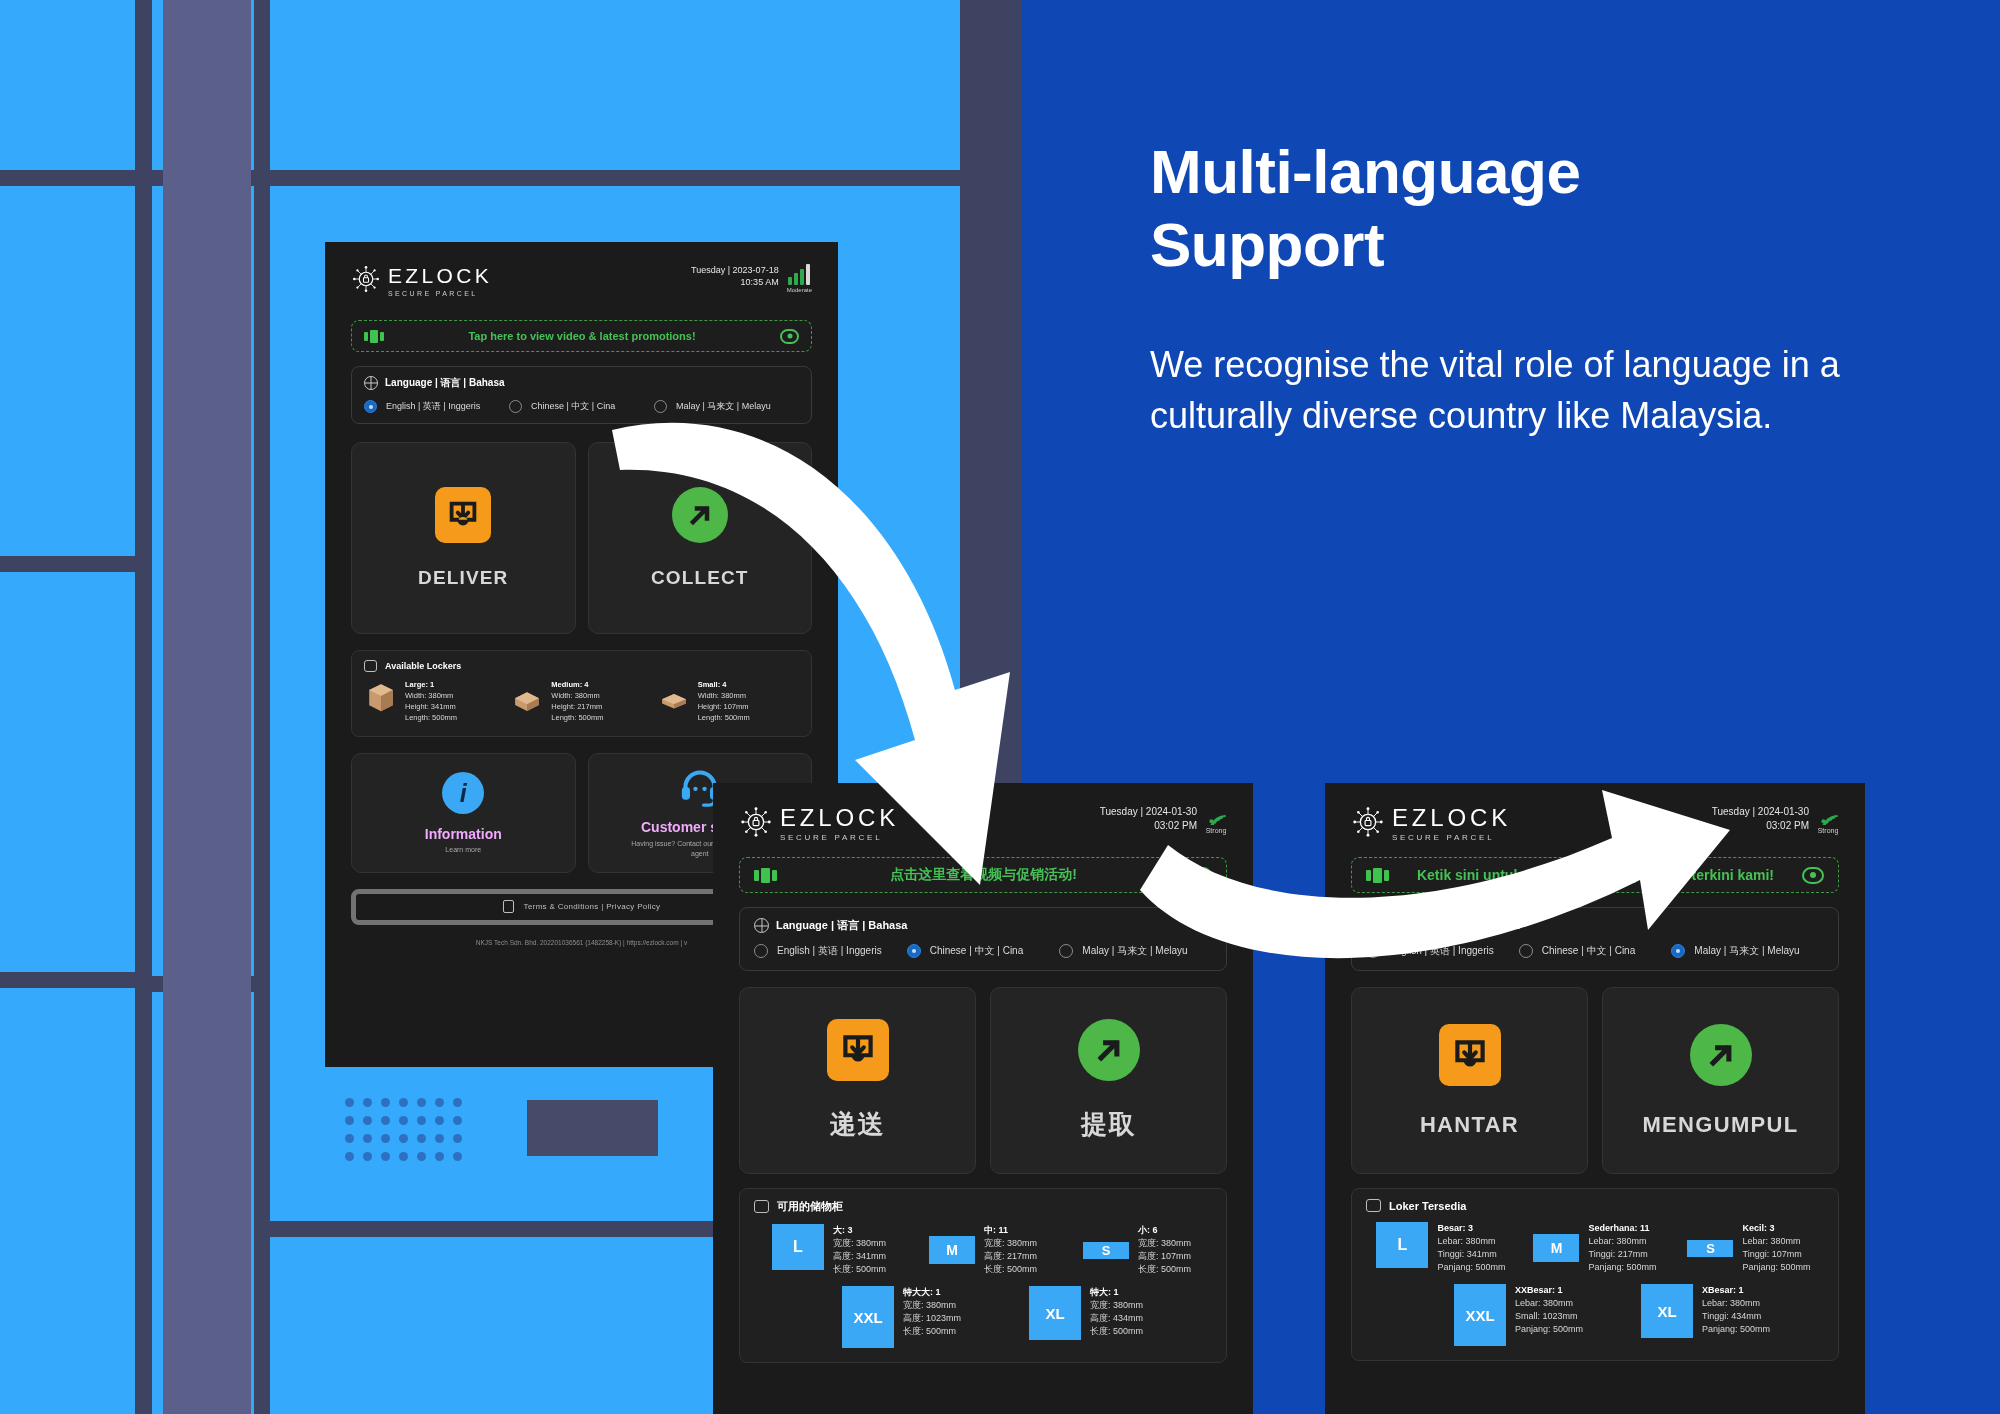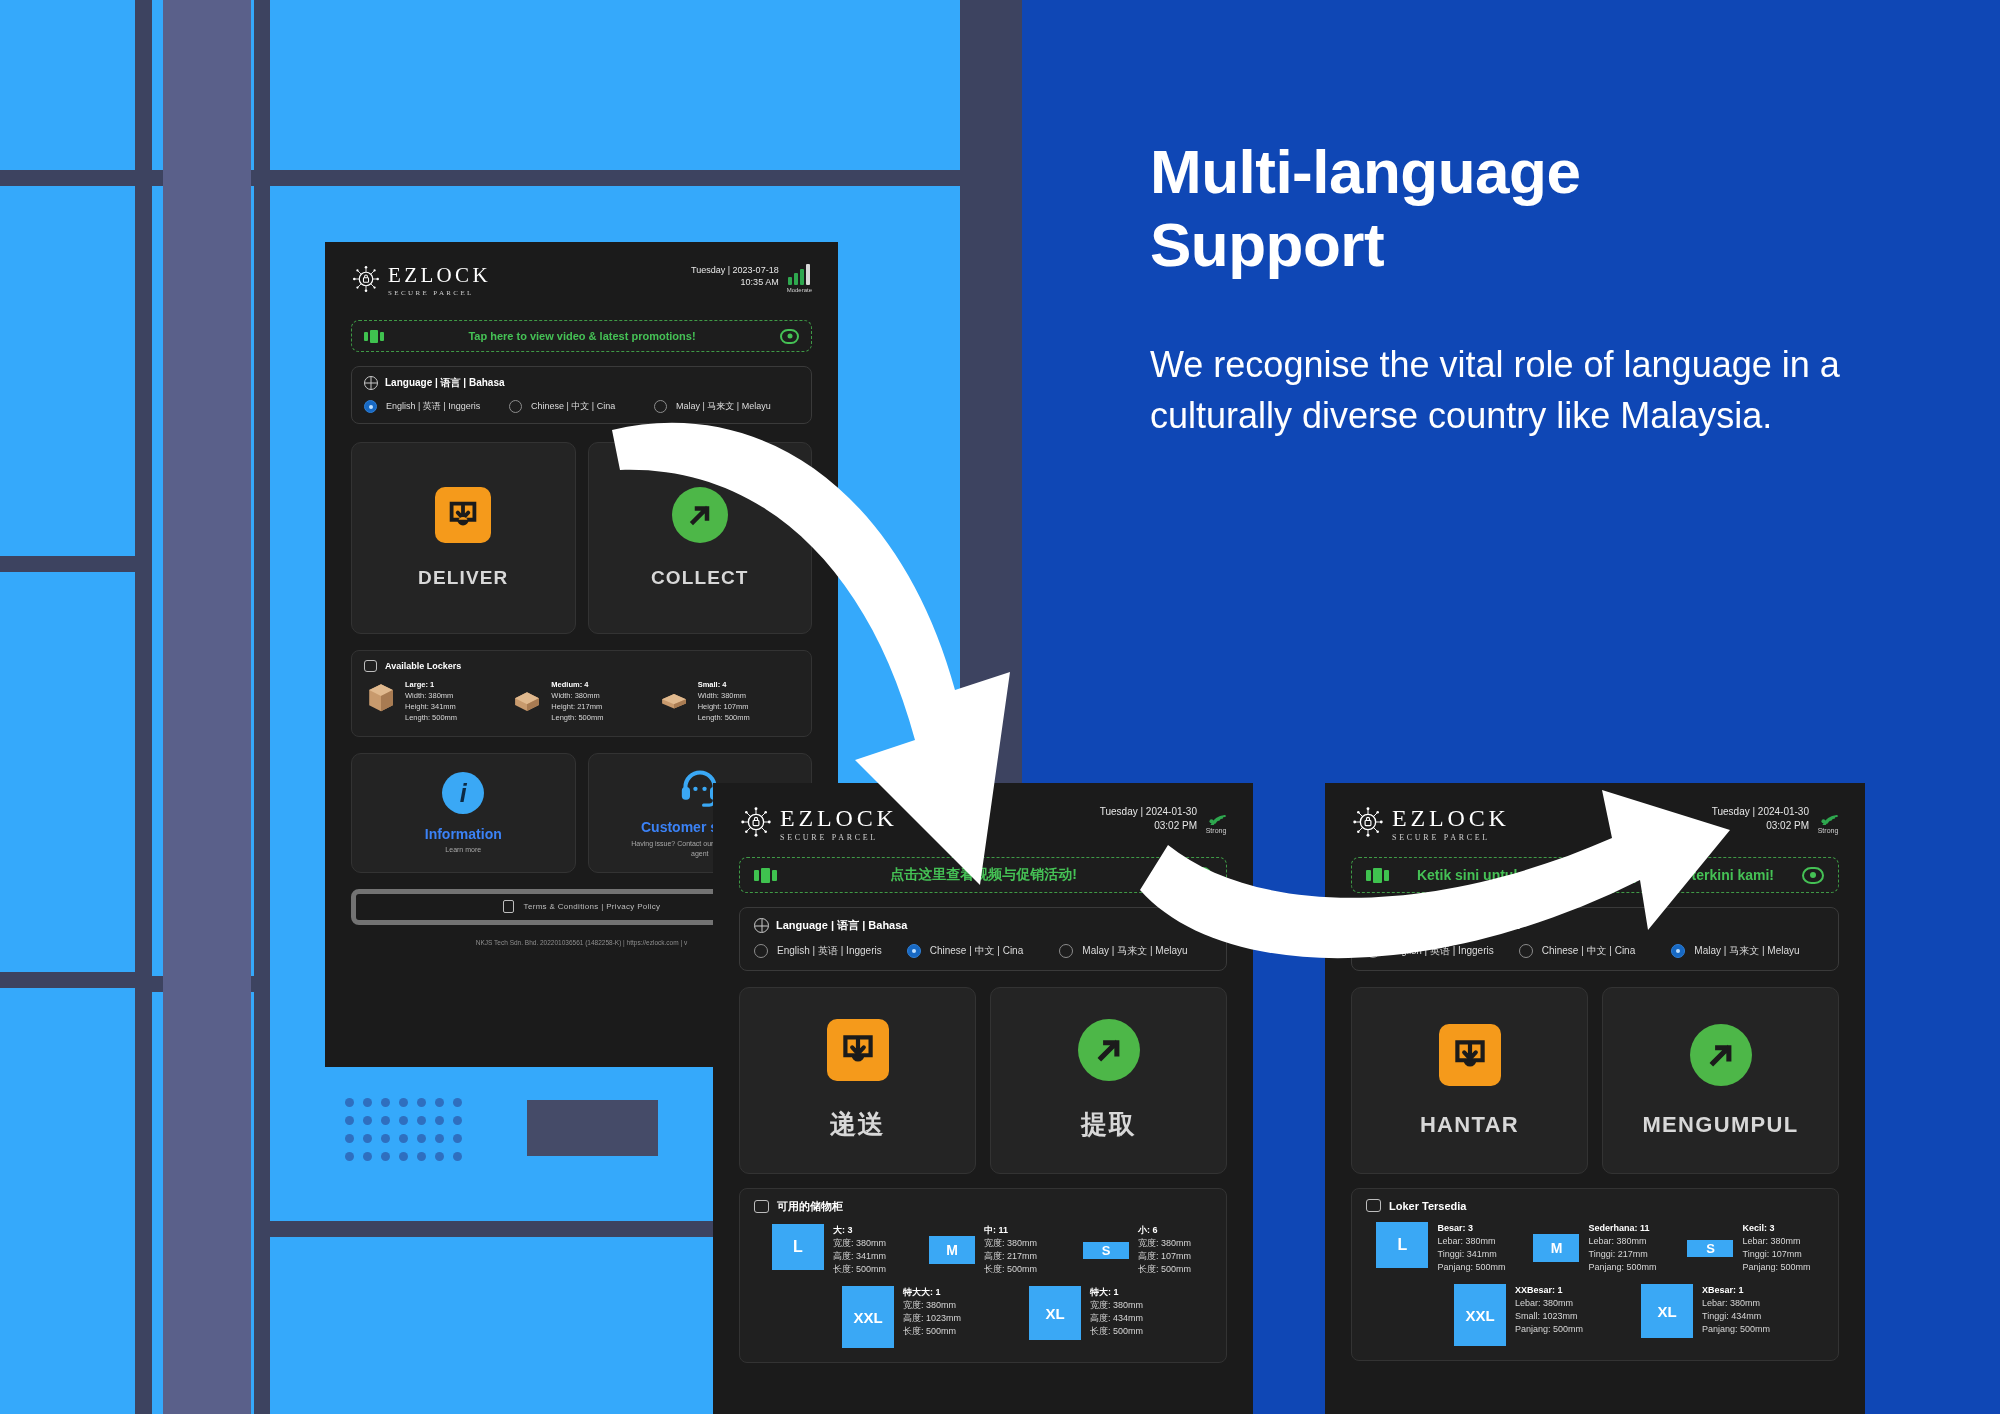--- a/index.html
+++ b/index.html
@@ -17,21 +17,21 @@
 
   .dotgrid{position:absolute;}
   .dotgrid i{position:absolute;width:9px;height:9px;border-radius:50%;background:#2f6fbf;display:block;}
   #deco-rect{position:absolute;background:#454b68;}
 
   
   .kiosk{position:absolute;background:#1b1b1b;overflow:hidden;}
   .k-head{display:flex;align-items:flex-start;justify-content:space-between;}
   .logo{display:flex;align-items:center;gap:7px;}
   .logo-mark{position:relative;flex:none;}
-  .logo-txt{display:flex;flex-direction:column;line-height:1;font-family:Liberation Serif, serif;}
+  .logo-txt{display:flex;flex-direction:column;line-height:1;}
   .logo-name{color:#ffffff;letter-spacing:.16em;font-weight:400;}
   .logo-sub{color:#cfcfcf;letter-spacing:.34em;}
   .k-meta{text-align:right;display:flex;align-items:flex-start;gap:8px;}
   .k-dt{color:#e6e6e6;line-height:1.35;white-space:nowrap;}
   .sig{display:flex;flex-direction:column;align-items:center;gap:2px;}
   .sigbars{display:flex;align-items:flex-end;gap:2px;}
   .sigbars span{display:block;background:#2fa84f;border-radius:1px;}
   .sigbars span.off{background:#d9d9d9;}
   .siglbl{color:#cfcfcf;}
 
@@ -70,21 +70,21 @@
   .lk-row{display:flex;}
   .lk-cell{display:flex;align-items:flex-start;}
   .lk-txt{color:#d6d6d6;line-height:1.45;}
   .lk-txt b{color:#ffffff;}
   .boxico{flex:none;position:relative;}
   .sizebox{background:#3aa8f5;color:#fff;font-weight:700;display:flex;align-items:center;justify-content:center;flex:none;}
 
   .minis{display:flex;}
   .mini{flex:1;border:1px solid #333;border-radius:10px;background:#232323;
         display:flex;flex-direction:column;align-items:center;justify-content:center;text-align:center;}
-  .mini-t{color:#3b82f6;font-weight:700;}
+  .mini-t{color:#f0abfc;font-weight:700;}
   .mini-s{color:#a8a8a8;}
   .circ-info{background:#3aa8f5;border-radius:50%;color:#0d2a44;font-weight:700;display:flex;align-items:center;justify-content:center;font-style:italic;}
   .headset{position:relative;}
 
   .tc{border:5px solid #737373;border-radius:8px;display:flex;align-items:center;justify-content:center;gap:10px;color:#bdbdbd;}
   .tc-ico{border:1.5px solid #bdbdbd;border-radius:2px;flex:none;}
   .copyright{color:#8e8e8e;text-align:center;}
 
   
   #copy{position:absolute;left:1150px;top:135px;width:700px;}

